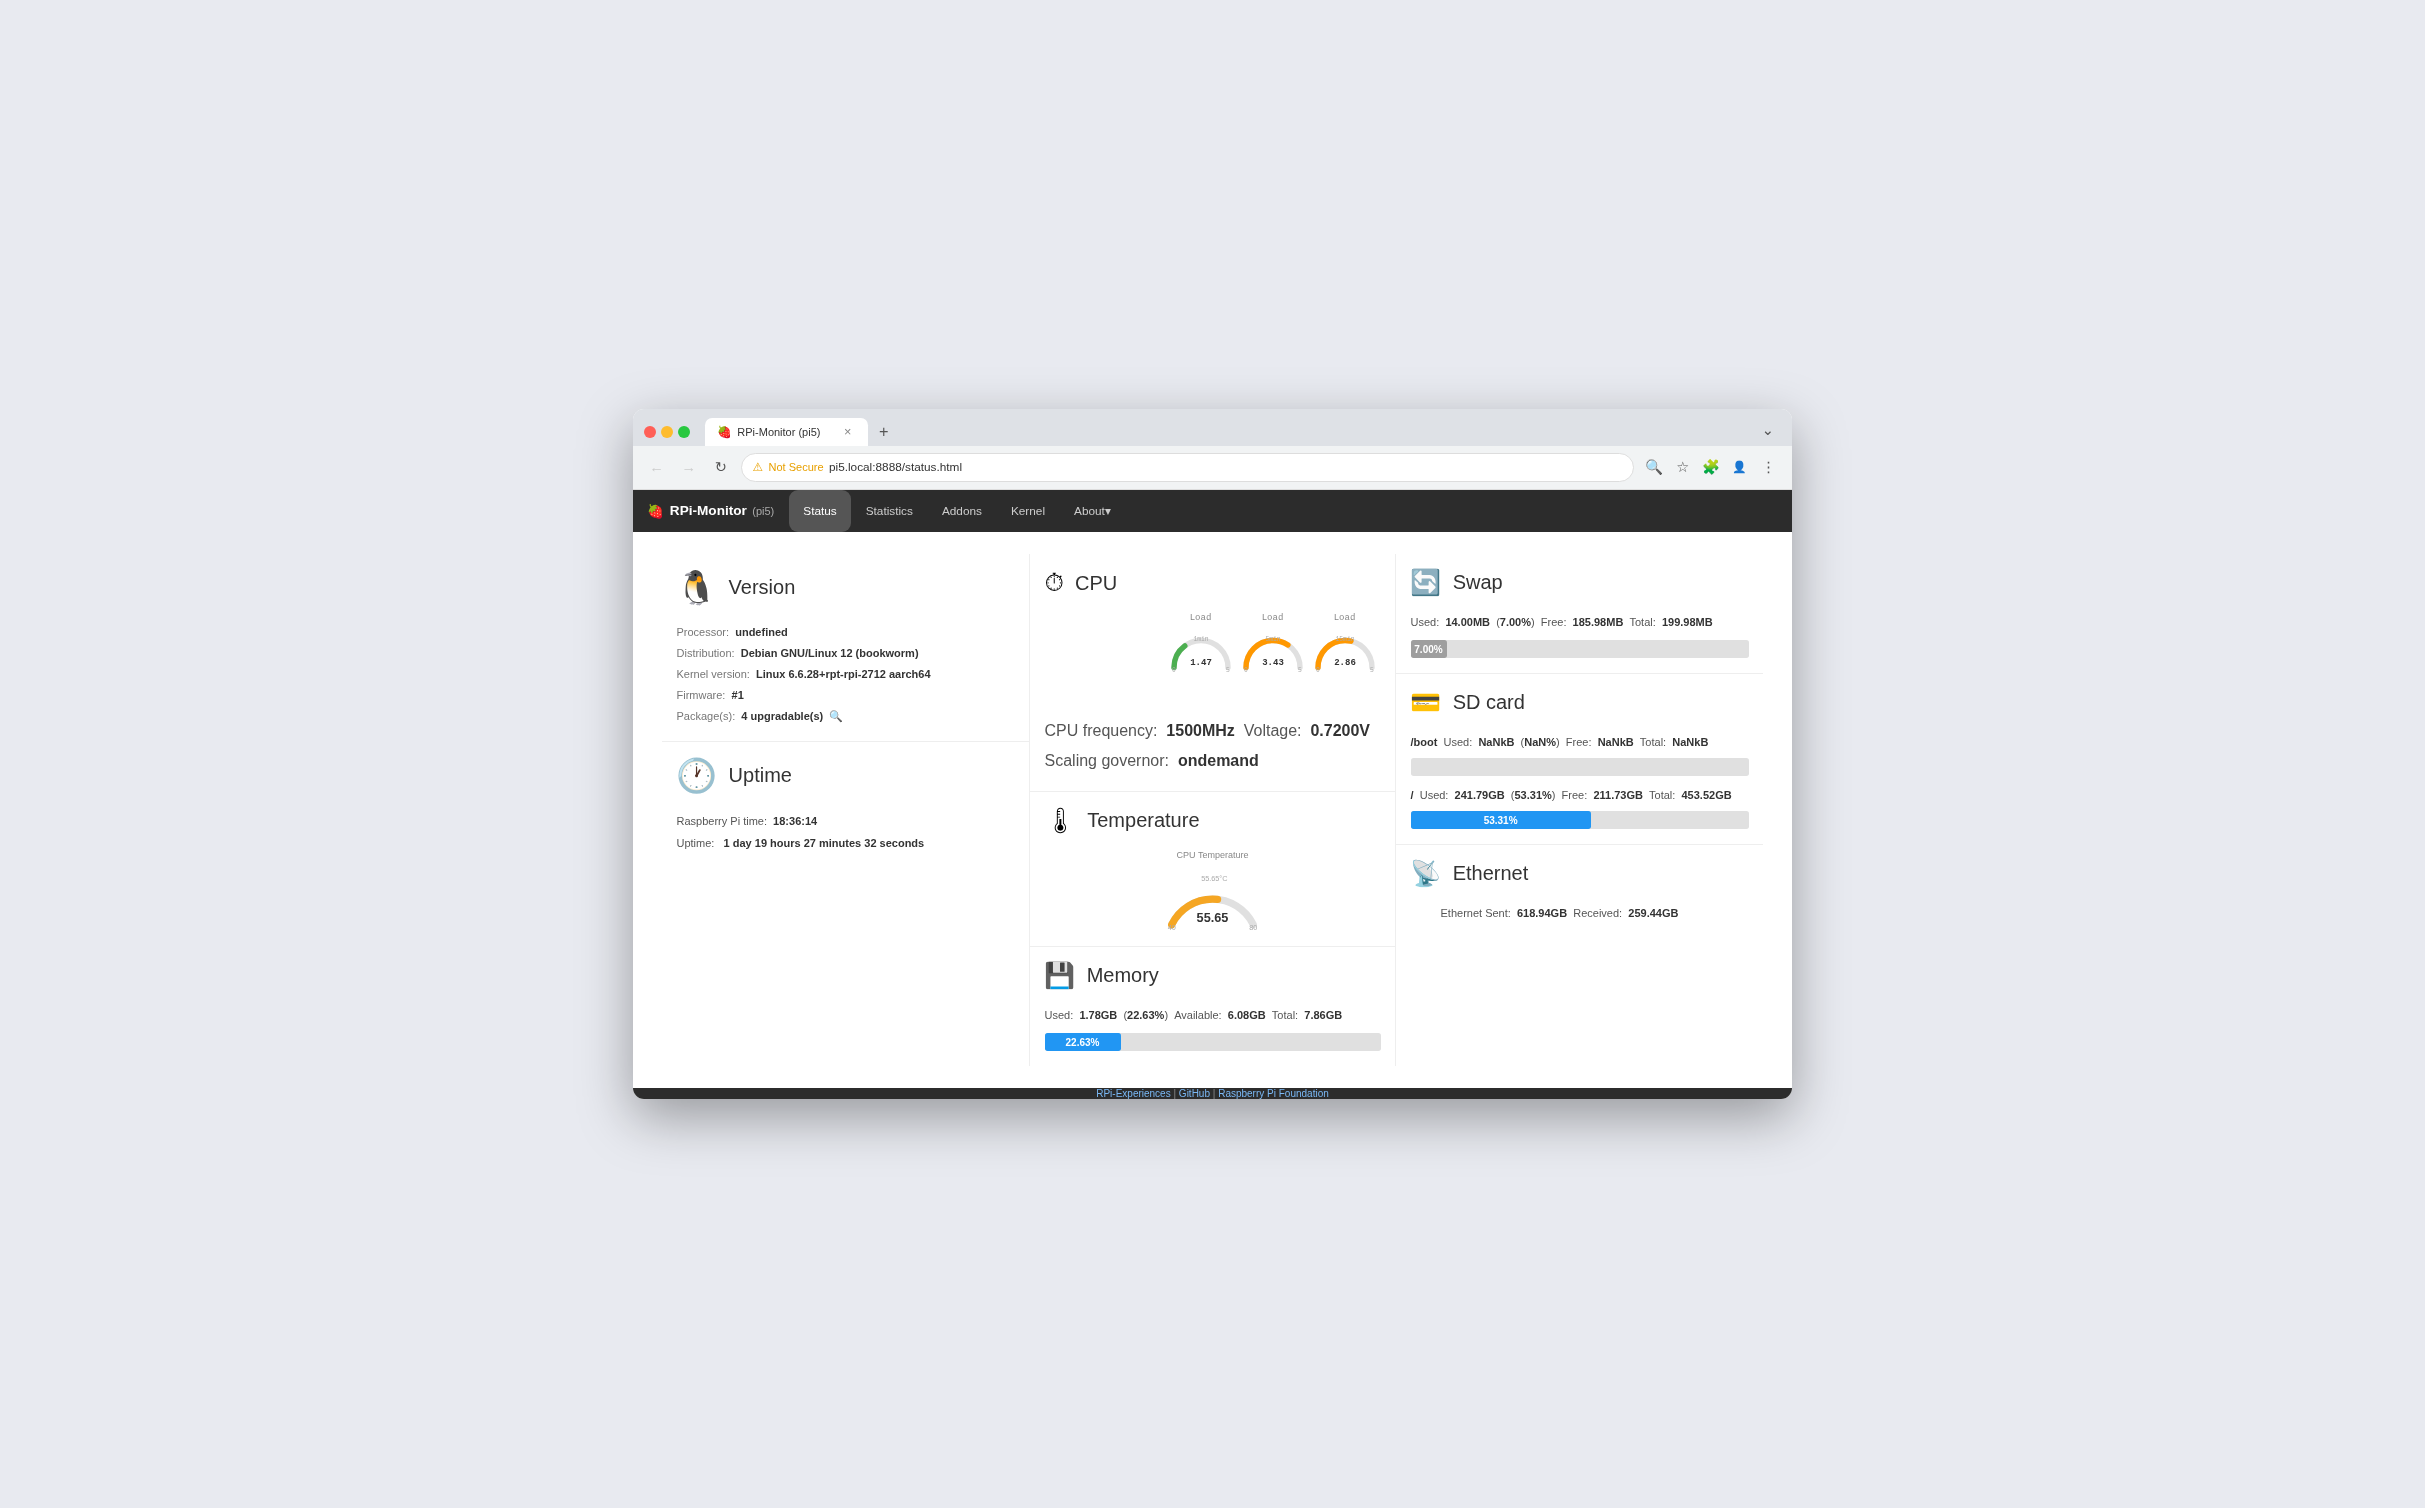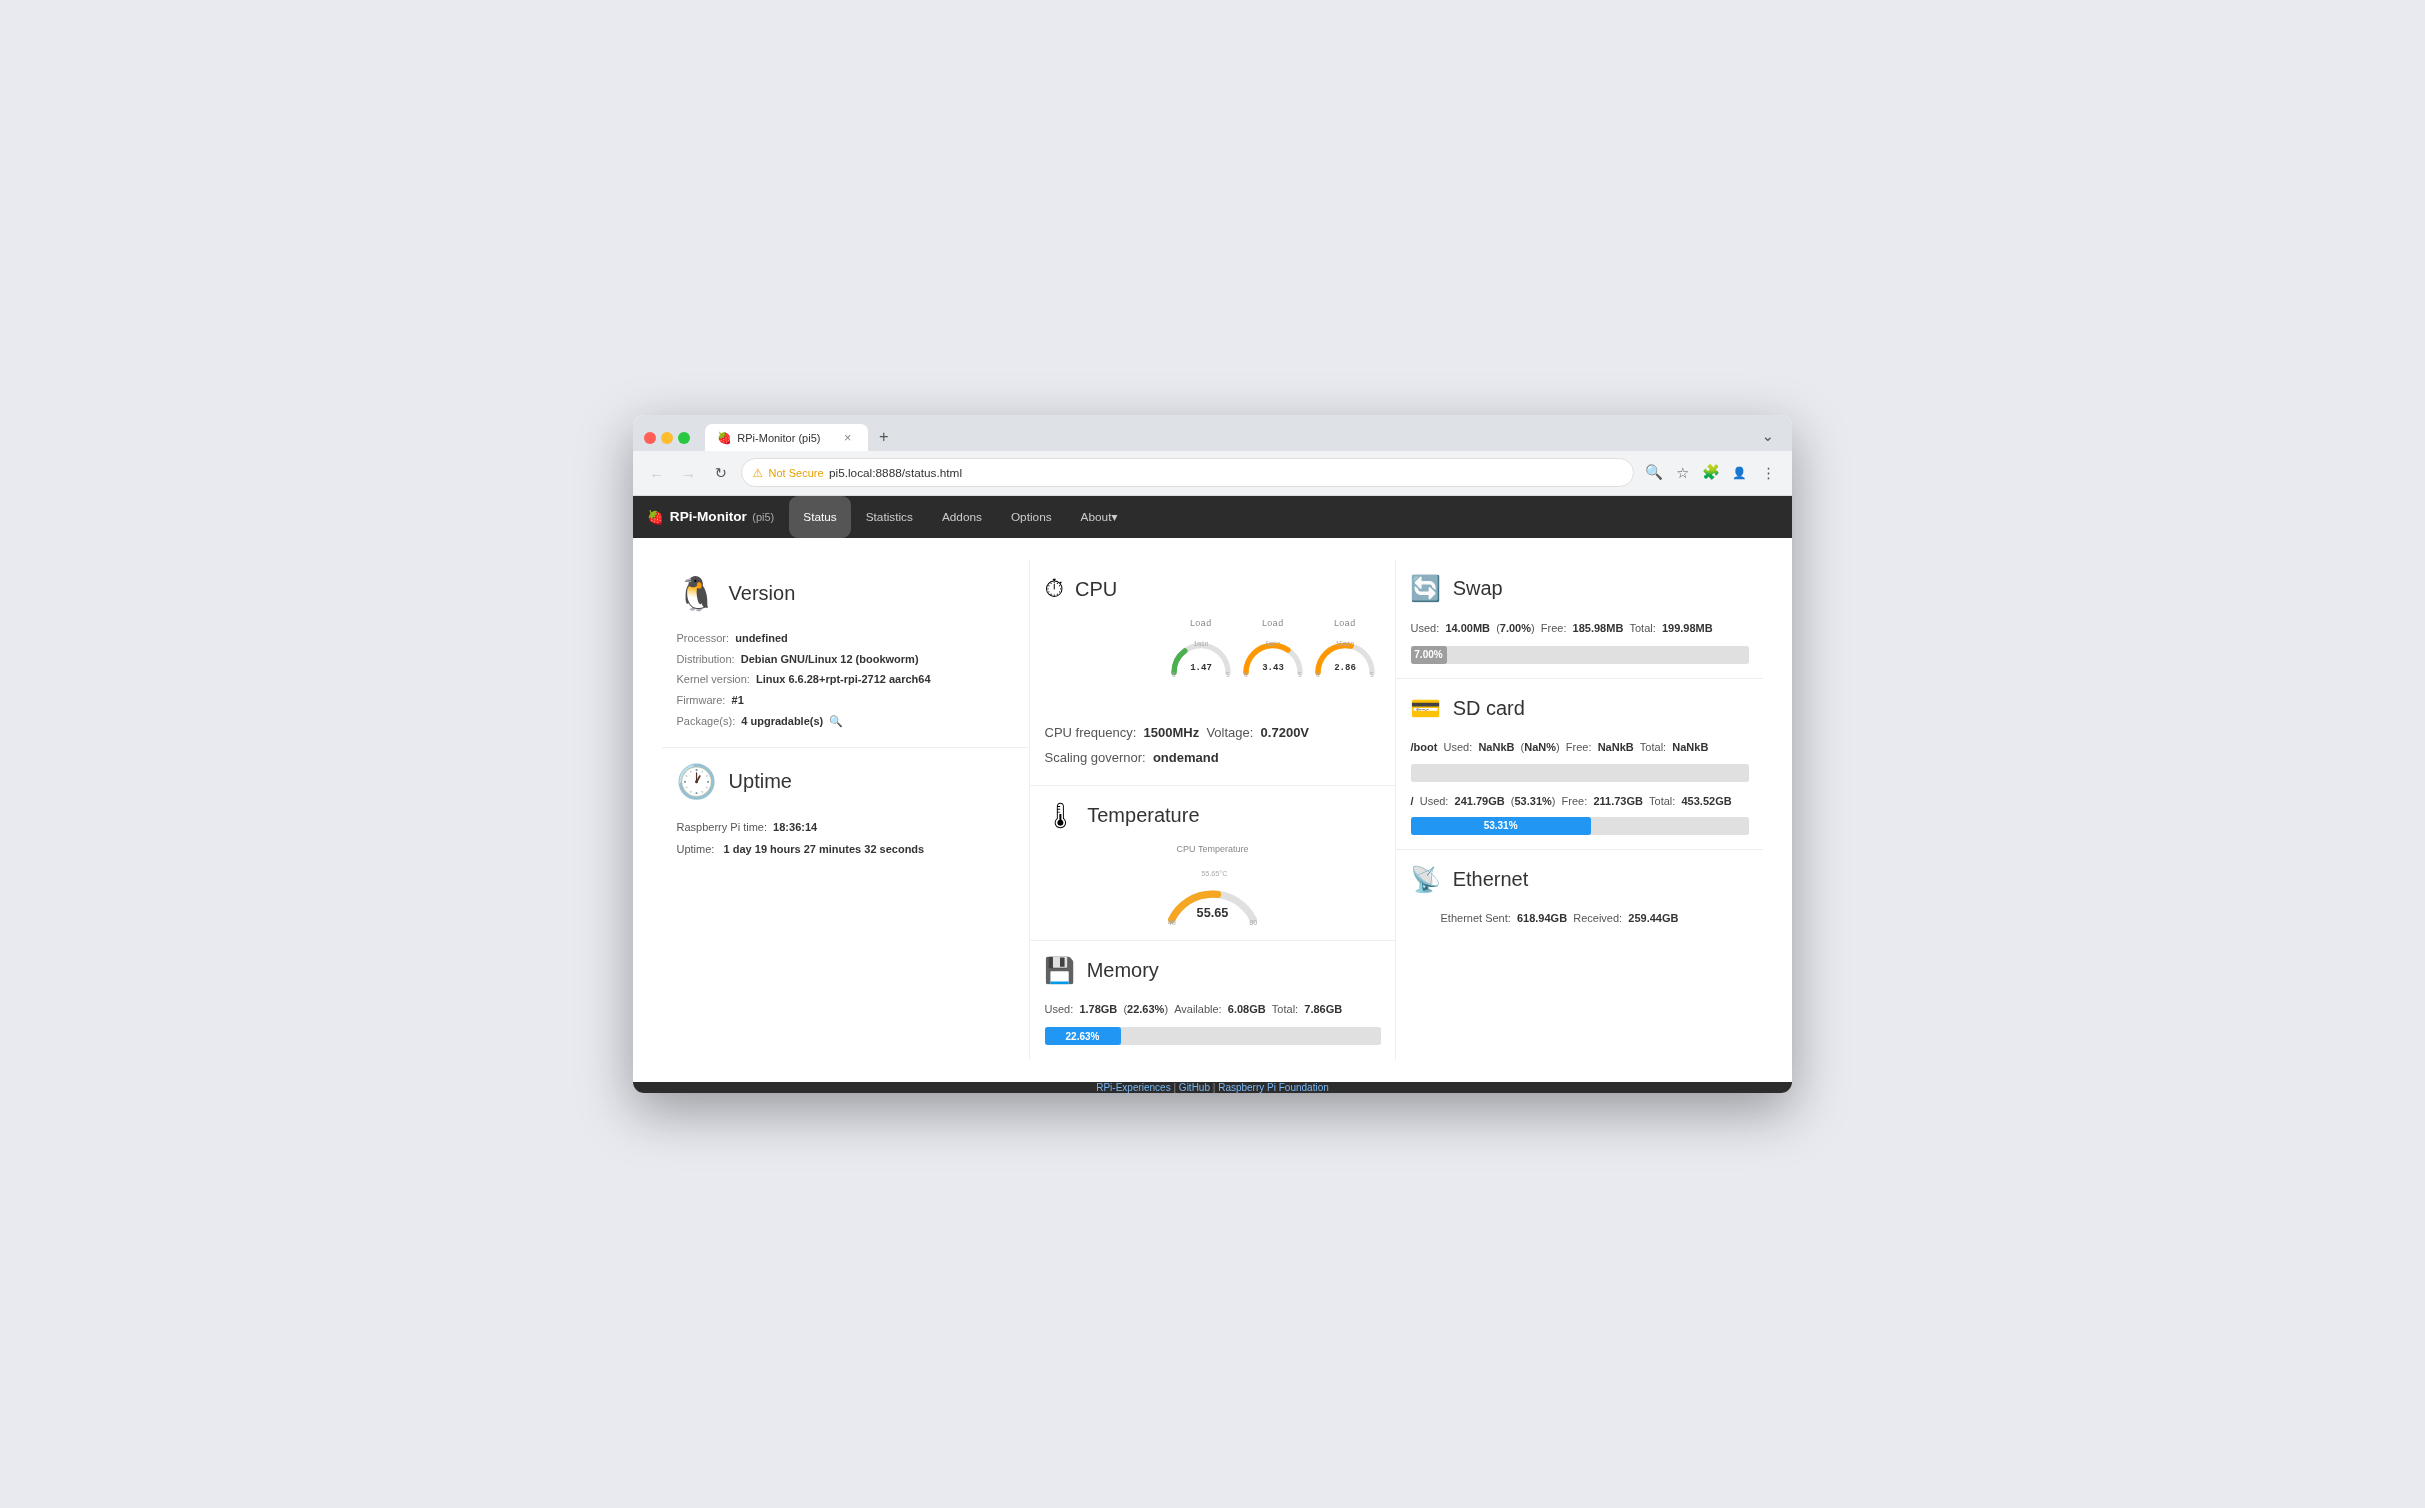--- a/index.html
+++ b/index.html
@@ -127,21 +127,21 @@
     .uptime-info span.val { font-weight: 700; color: #333; }
 
     
     .cpu-gauges { display: flex; justify-content: flex-end; margin: 11px 0; font-family: Liberation Mono, monospace; }
     .gauge-container { display: flex; flex-direction: column; align-items: center; }
     .gauge-label { font-size: 9px; color: #888; margin-bottom: 3.6px; }
 
     
     .gauge-svg { width: 72px; height: 45px; }
 
-    .cpu-info { font-size: 13px; color: #555; line-height: 1.9; margin-top: 44px; }
+    .cpu-info { font-size: 16px; color: #555; line-height: 1.9; margin-top: 44px; }
     .cpu-info span.val { font-weight: 700; color: #333; }
     .temp-gauge-wrap { display: flex; flex-direction: column; align-items: center; margin-top: 7.2px; }
     .temp-label { font-size: 9px; color: #888; margin-bottom: 3.6px; }
 
     
     .memory-info { font-size: 11px; color: #555; margin-bottom: 7.2px; line-height: 1.9; }
     .memory-info span.val { font-weight: 700; color: #333; }
 
     .progress-bar-wrap { width: 100%; background: #e0e0e0; border-radius: 2.7px; height: 18px; position: relative; }
     .progress-bar-fill { height: 100%; border-radius: 2.7px; display: flex; align-items: center; justify-content: center; }
@@ -227,21 +227,21 @@
   <div class="app-navbar">
     <div class="brand">
       <span>🍓</span>
       <span>RPi-Monitor</span>
       <span class="brand-sub">(pi5)</span>
     </div>
     <div class="nav-links">
       <a class="nav-link active">Status</a>
       <a class="nav-link">Statistics</a>
       <a class="nav-link">Addons</a>
-      <a class="nav-link">Options</a>
+      <a class="nav-link">Kernel</a>
       <a class="nav-link nav-dropdown">
         <span>About</span>
         <span>▾</span>
       </a>
     </div>
   </div>
 
   <div class="content-inner">
     <div class="main-grid">
 

